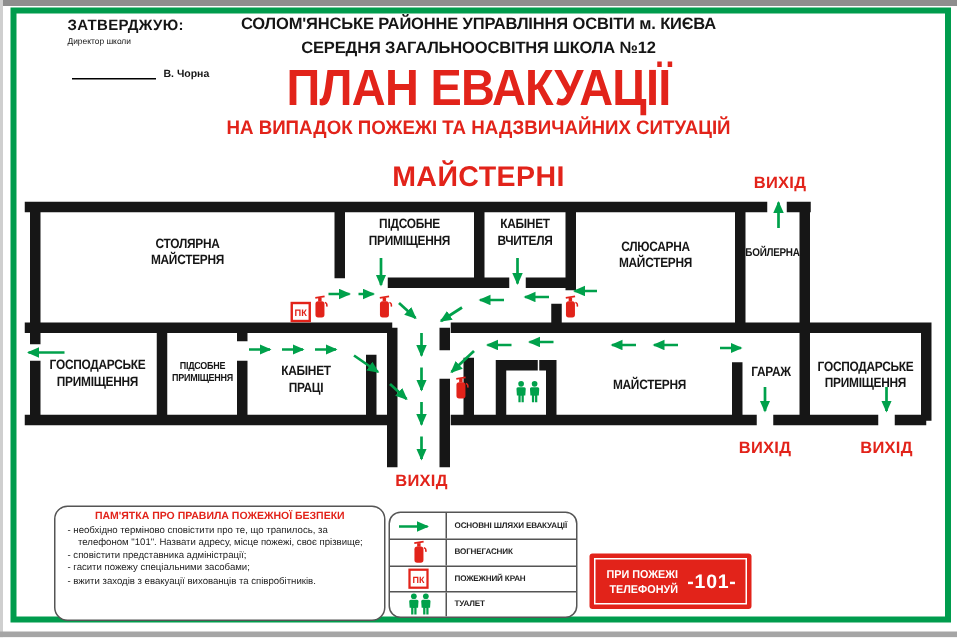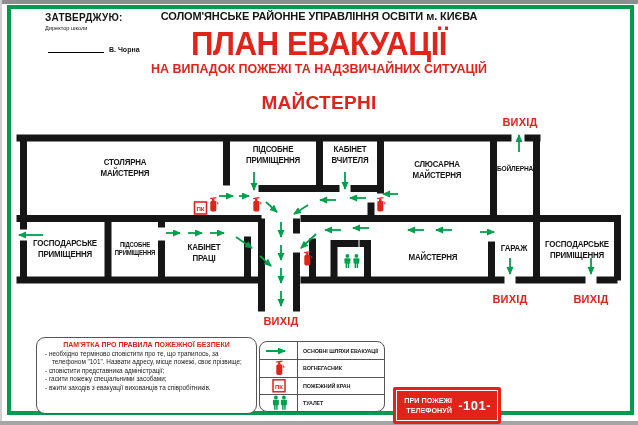--- a/index.html
+++ b/index.html
@@ -47,21 +47,21 @@
   .legend{position:absolute;left:259px;top:341px;width:126px;height:71px;border:1.4px solid #555;
           border-radius:8px;box-sizing:border-box;overflow:hidden;display:grid;
           grid-template-rows:repeat(4,1fr);background:#fff;}
   .legend-row{display:flex;align-items:center;border-top:1px solid #555;}
   .legend-row:first-child{border-top:none;}
   .legend-icon{width:38px;height:100%;display:flex;align-items:center;justify-content:center;
                border-right:1px solid #555;box-sizing:border-box;flex:none;}
   .legend-label{font-size:5.4px;font-weight:bold;color:#222;padding-left:5px;letter-spacing:-.1px;}
 
   
-  .phone{position:absolute;left:393px;top:387px;width:108px;height:37px;background:#E2231A;
+  .phone{position:absolute;left:393px;top:369px;width:108px;height:37px;background:#E2231A;
          padding:3px;box-sizing:border-box;border-radius:2px;}
   .phone-inner{width:100%;height:100%;border:1.6px solid #fff;box-sizing:border-box;
                display:flex;align-items:center;justify-content:center;gap:5px;}
   .phone-lines{font-size:7.6px;font-weight:bold;color:#fff;line-height:1.2;text-align:right;
                transform:scaleX(.95);}
   .phone-number{font-size:13px;font-weight:bold;color:#fff;letter-spacing:.5px;}
 </style>
 </head>
 <body>
 
@@ -75,20 +75,21 @@
     <div class="approve-title">ЗАТВЕРДЖУЮ:</div>
     <div class="approve-role">Директор школи</div>
   </div>
   <div class="sig-row">
     <div class="sig-line"></div>
     <div class="sig-name">В. Чорна</div>
   </div>
 
   <div class="header">
     <div class="org">СОЛОМ'ЯНСЬКЕ РАЙОННЕ УПРАВЛІННЯ ОСВІТИ м. КИЄВА</div>
+    <div class="org">СЕРЕДНЯ ЗАГАЛЬНООСВІТНЯ ШКОЛА №12</div>
     <div class="main-title">ПЛАН ЕВАКУАЦІЇ</div>
     <div class="sub-title">НА ВИПАДОК ПОЖЕЖІ ТА НАДЗВИЧАЙНИХ СИТУАЦІЙ</div>
     <div class="section-title">МАЙСТЕРНІ</div>
   </div>
 
   <div class="plan">
     <svg width="610" height="225" viewBox="0 0 610 225">
       <defs>
         <marker id="arr" markerUnits="userSpaceOnUse" markerWidth="9" markerHeight="8" refX="7" refY="3.5" orient="auto">
           <path d="M0,0 L8,3.5 L0,7 Z" fill="#00A14B"></path>

